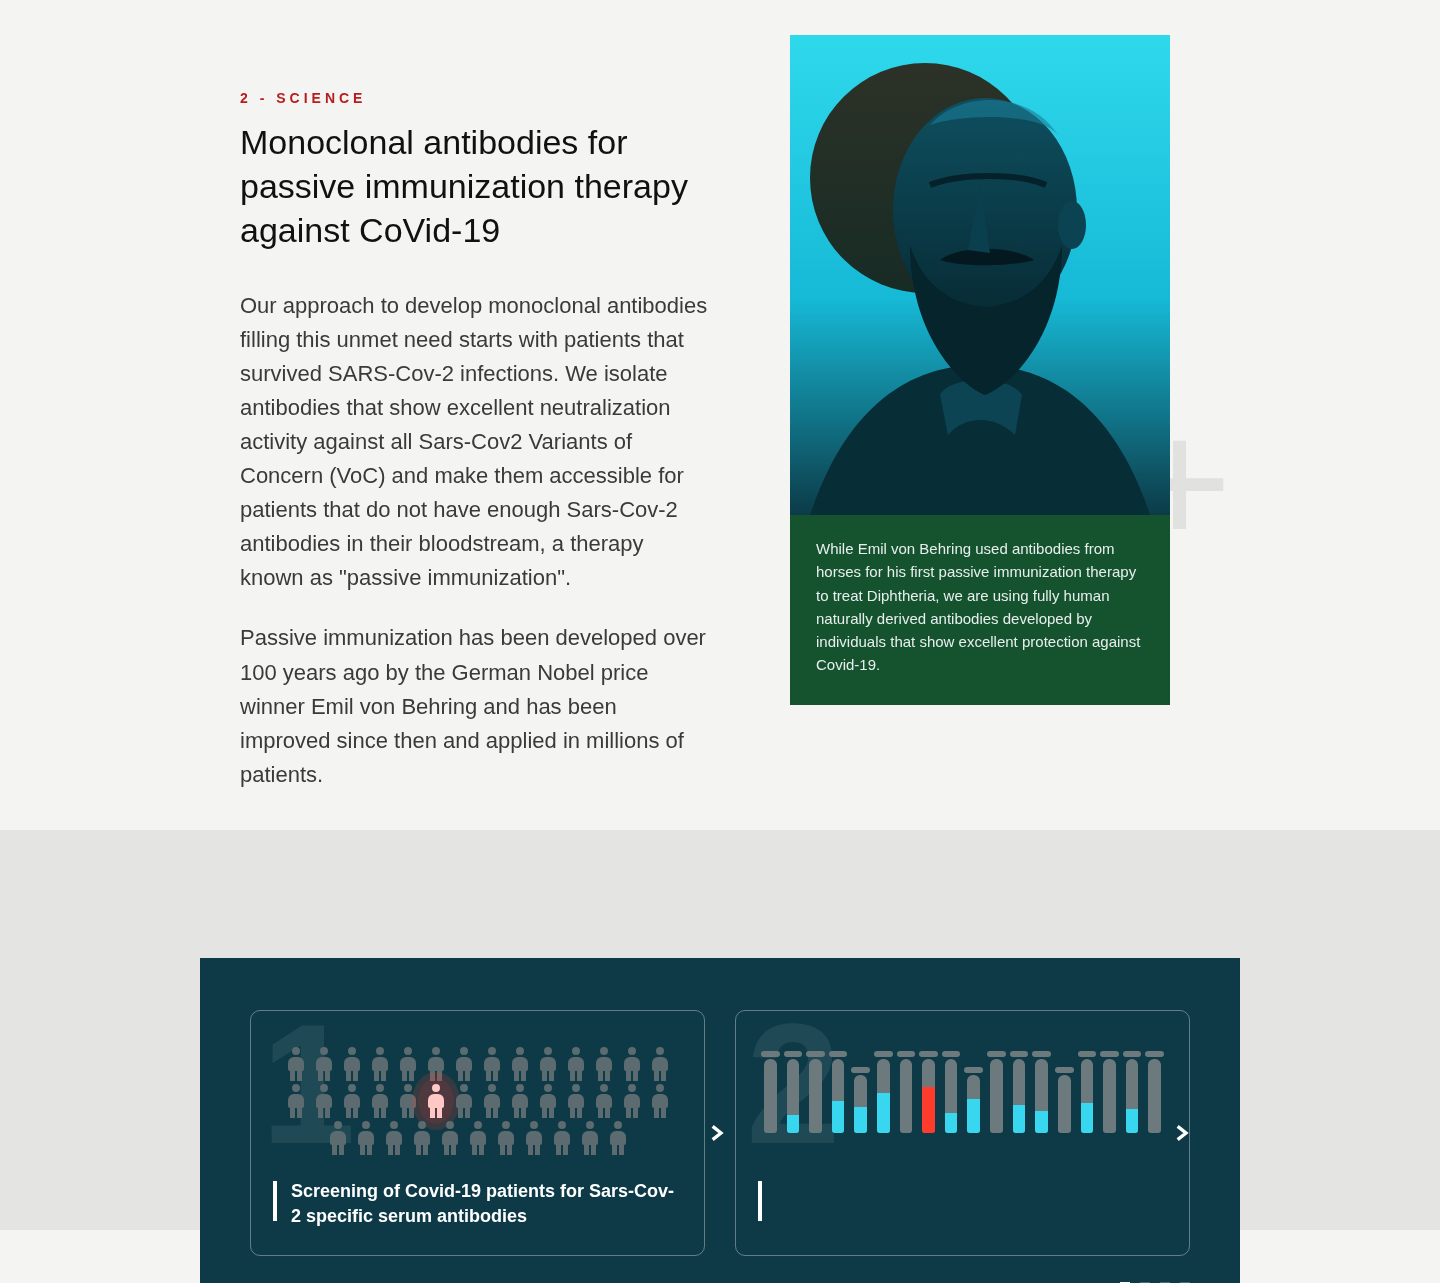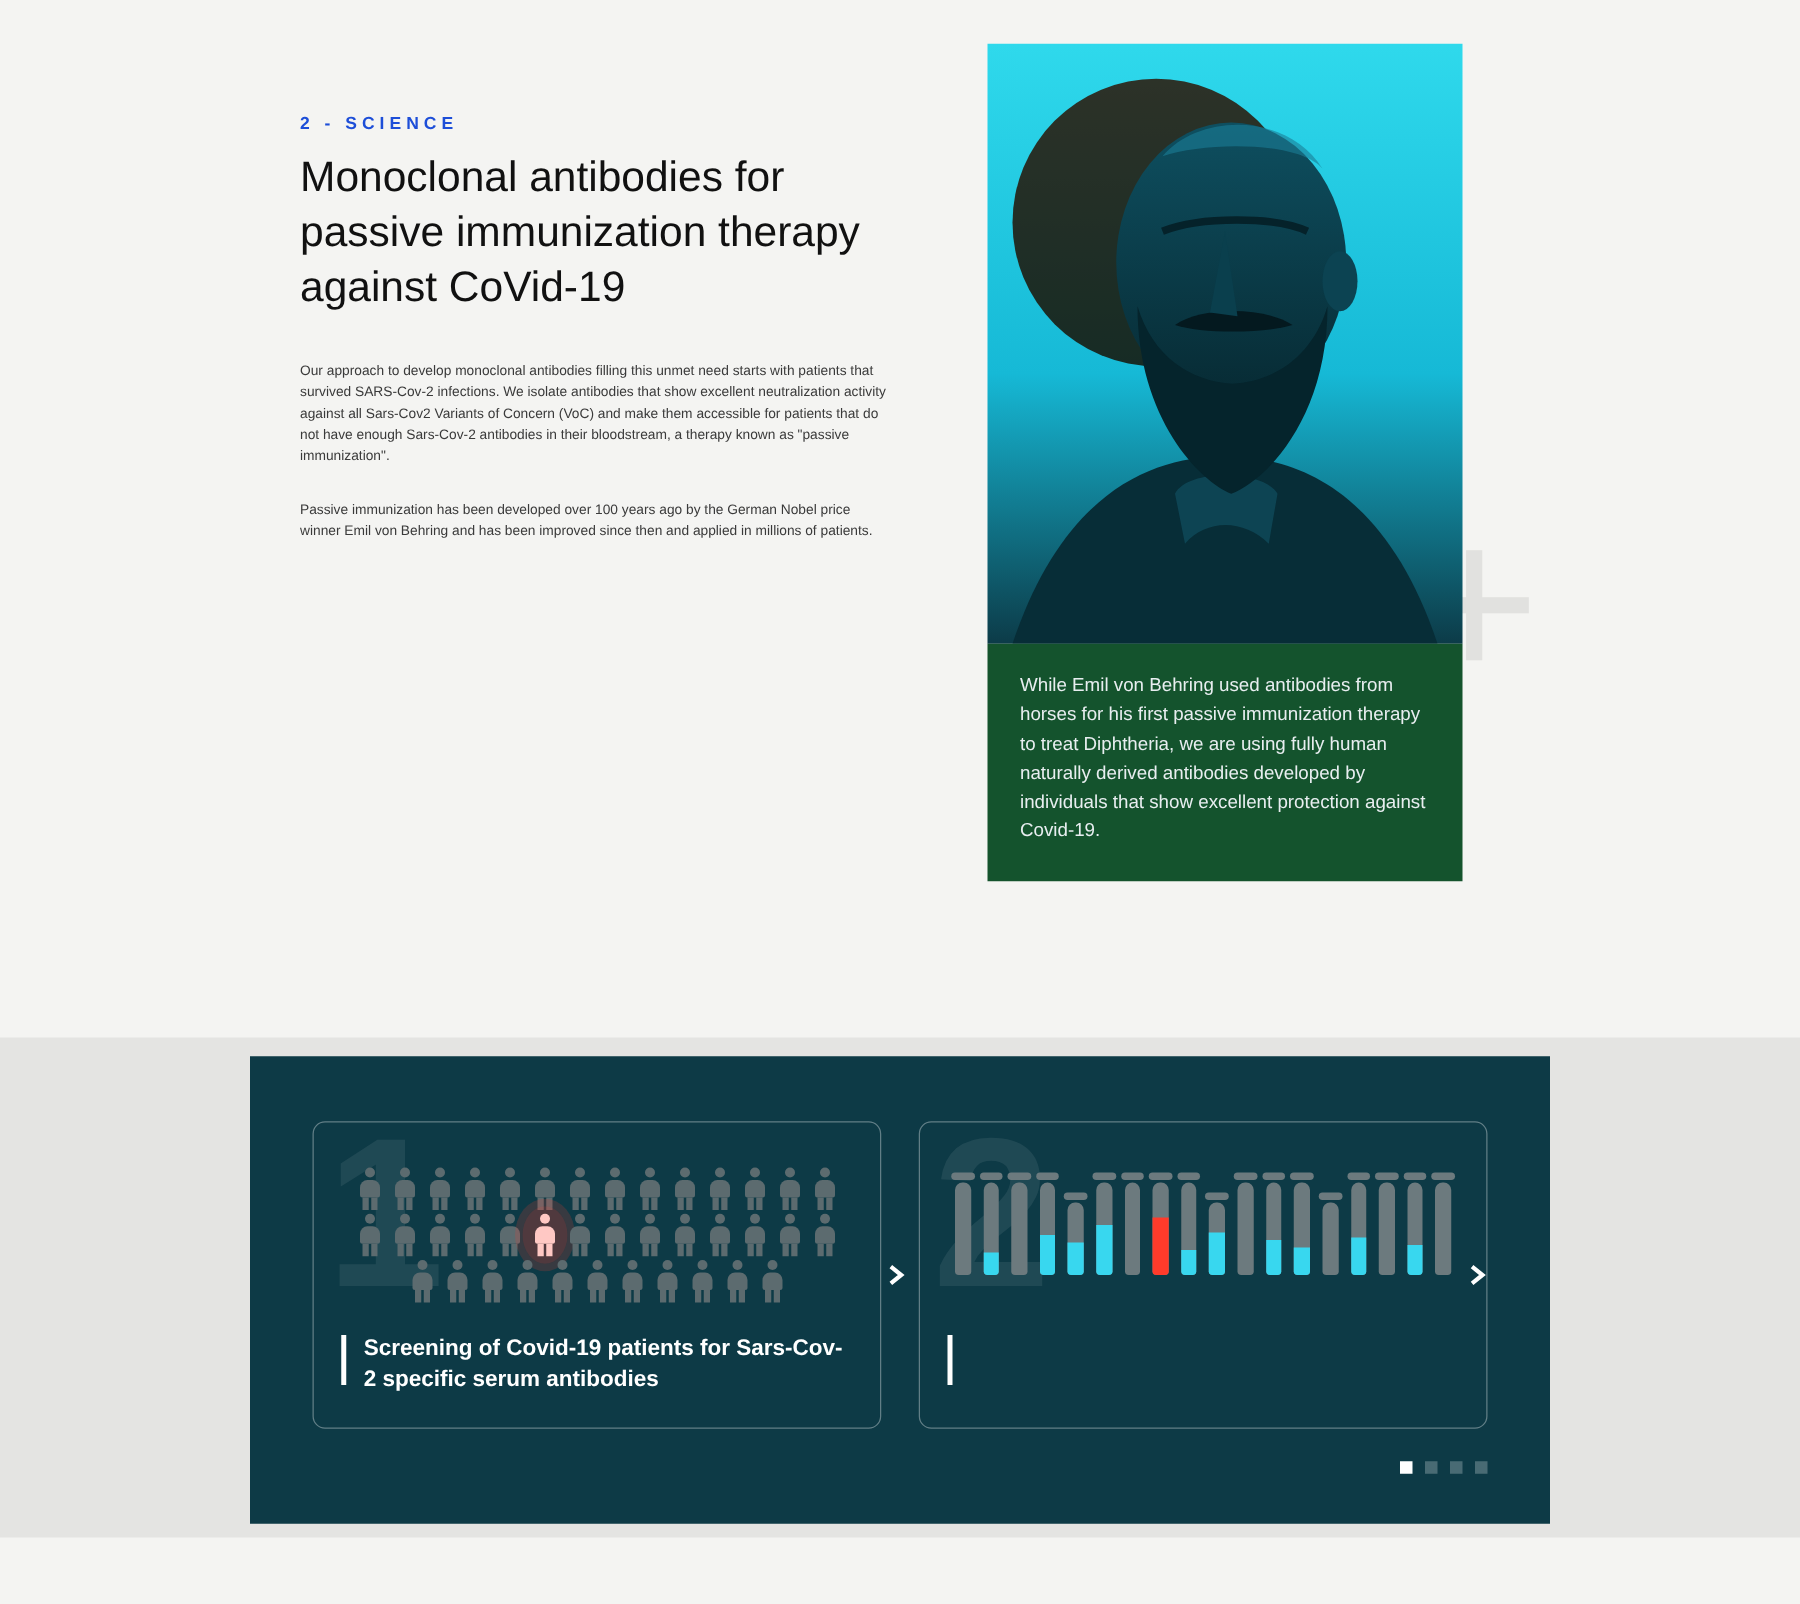--- a/index.html
+++ b/index.html
@@ -27,36 +27,36 @@
 .article {
   position: relative;
   z-index: 1;
   display: flex;
   gap: 80px;
   padding: 90px 200px 0 240px;
   align-items: flex-start;
 }
 .article-text { flex: 0 0 470px; }
 .eyebrow {
-  color: #1d4ed8;
+  color: #b91c1c;
   letter-spacing: 4px;
   font-size: 14px;
   font-weight: 600;
   text-transform: uppercase;
   margin-bottom: 14px;
 }
 .headline {
   font-size: 34px;
   line-height: 1.3;
   font-weight: 400;
   margin-bottom: 36px;
   color: #111;
 }
 .body-copy {
-  font-size: 11px;
+  font-size: 22px;
   line-height: 1.55;
   color: #3a3a3a;
   margin-bottom: 26px;
 }
 
 
 .image-card {
   position: relative;
   width: 380px;
   margin-top: -55px;

